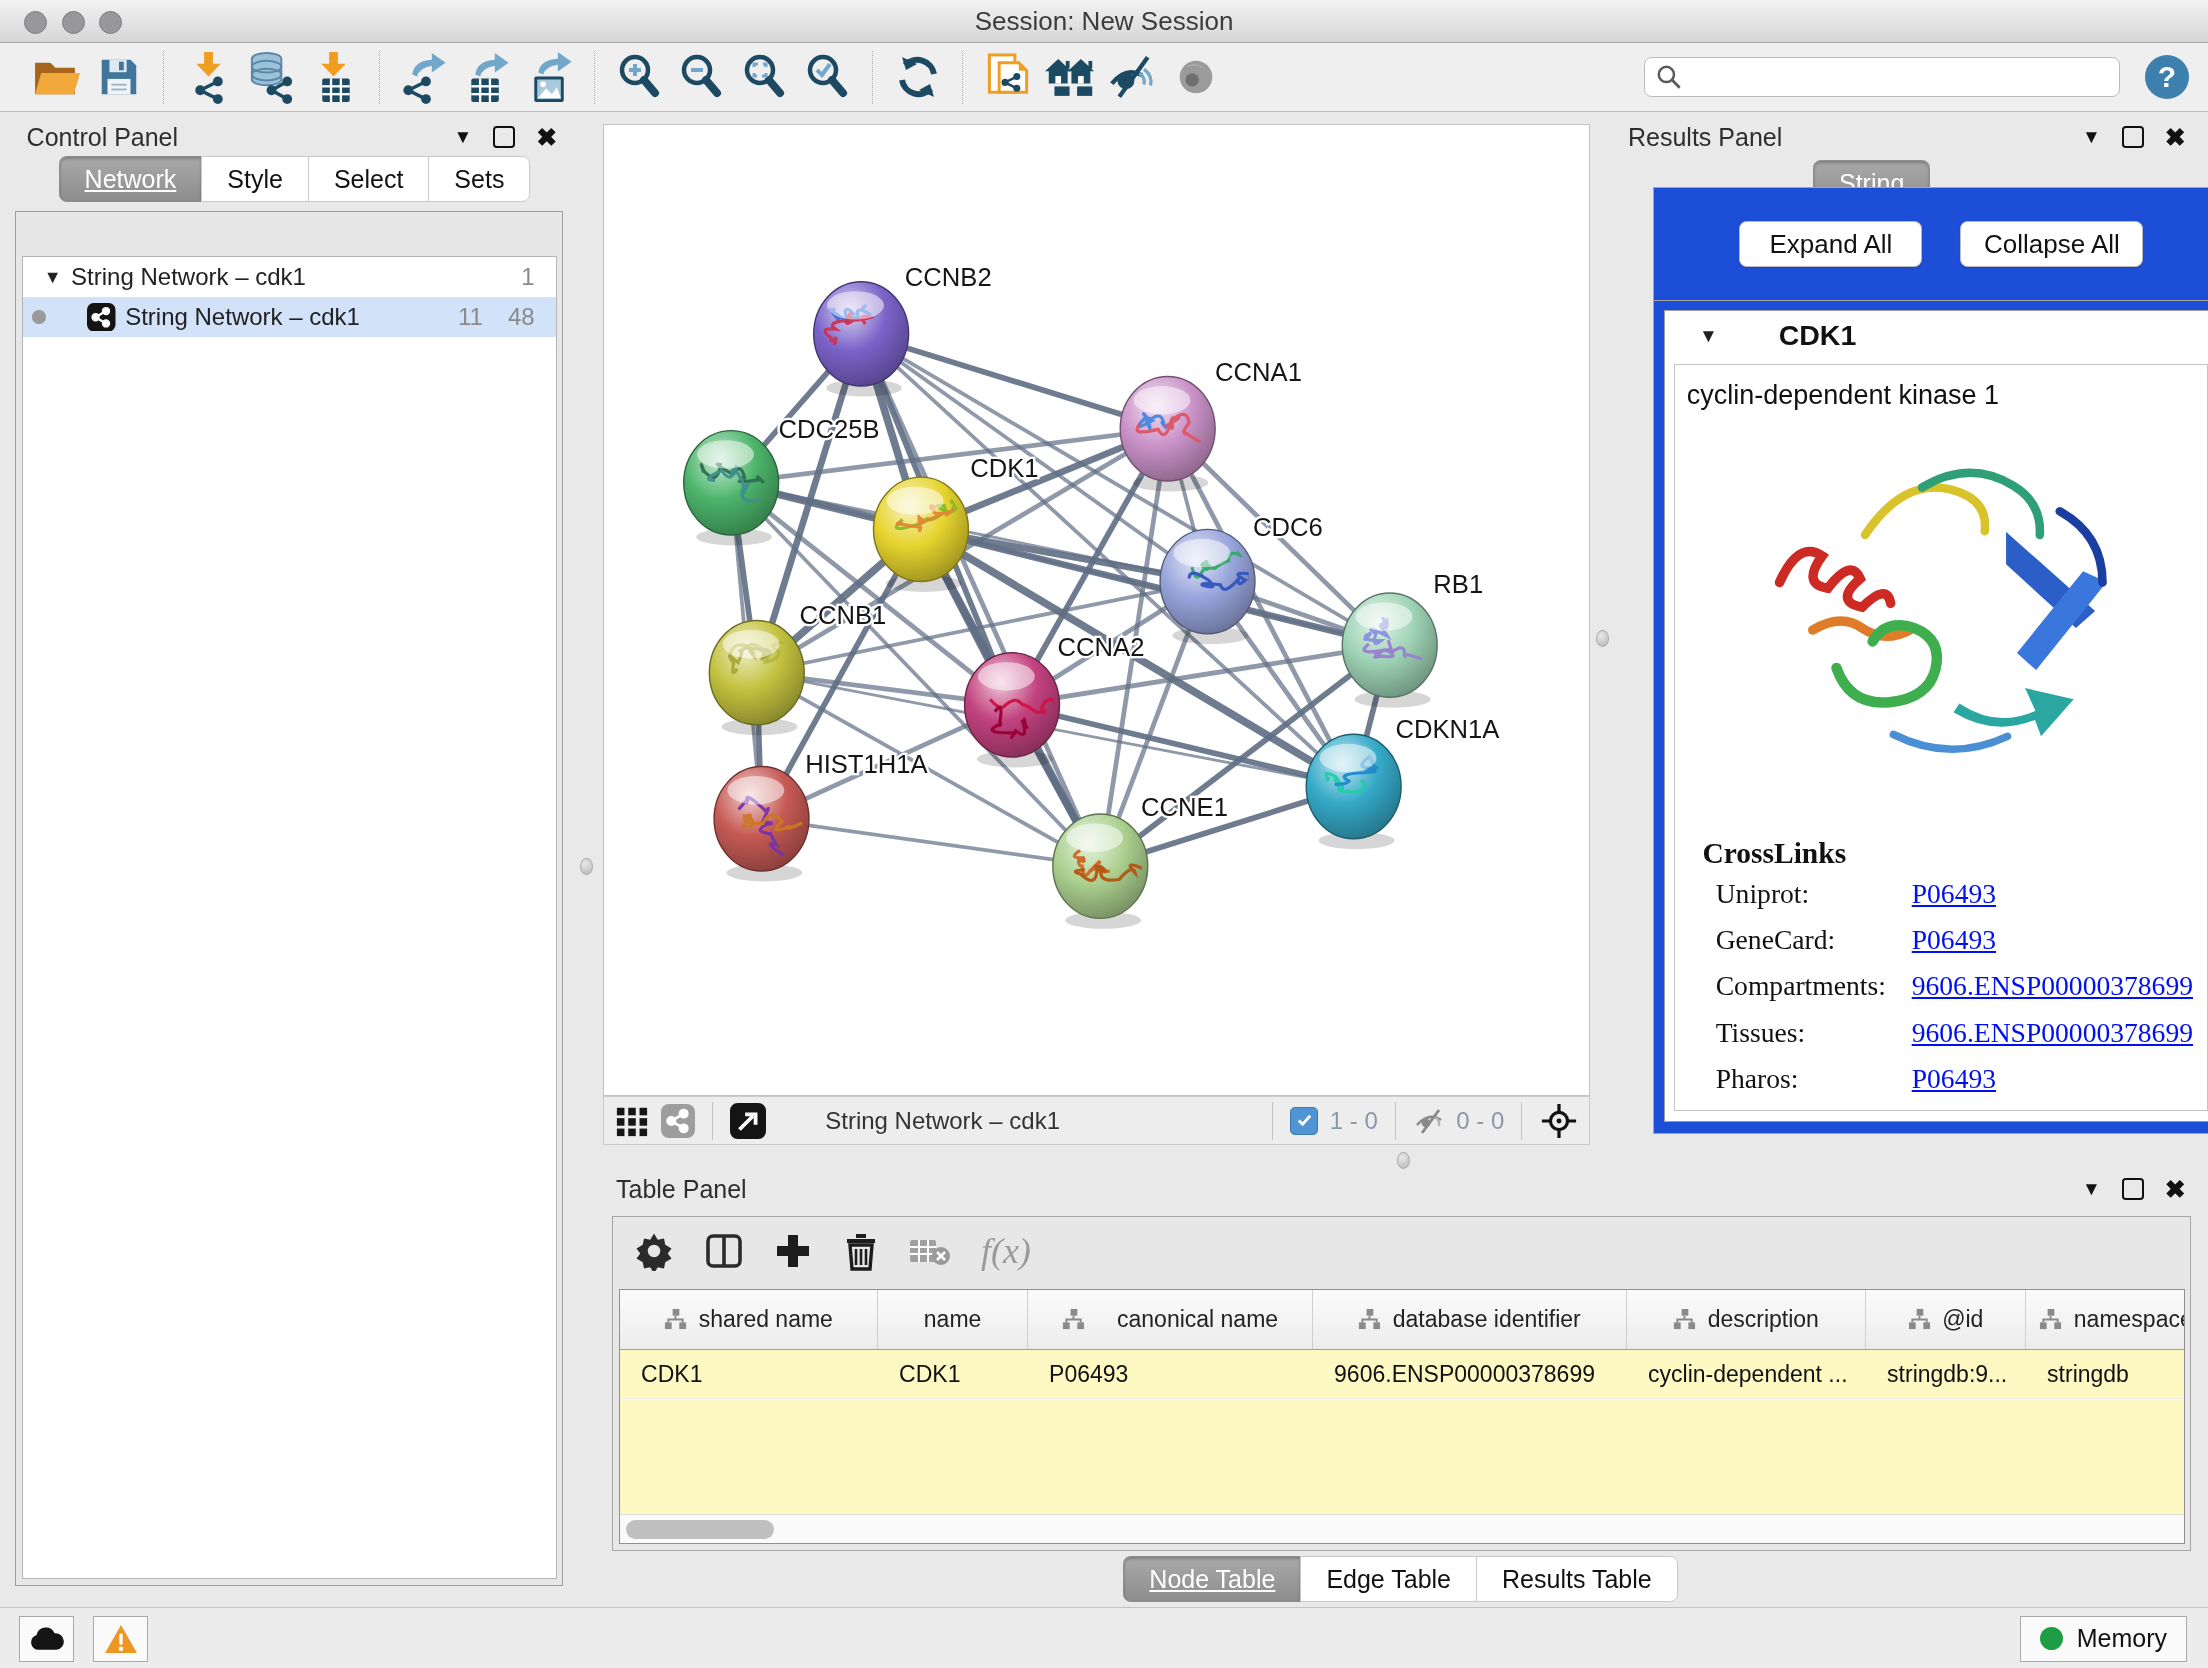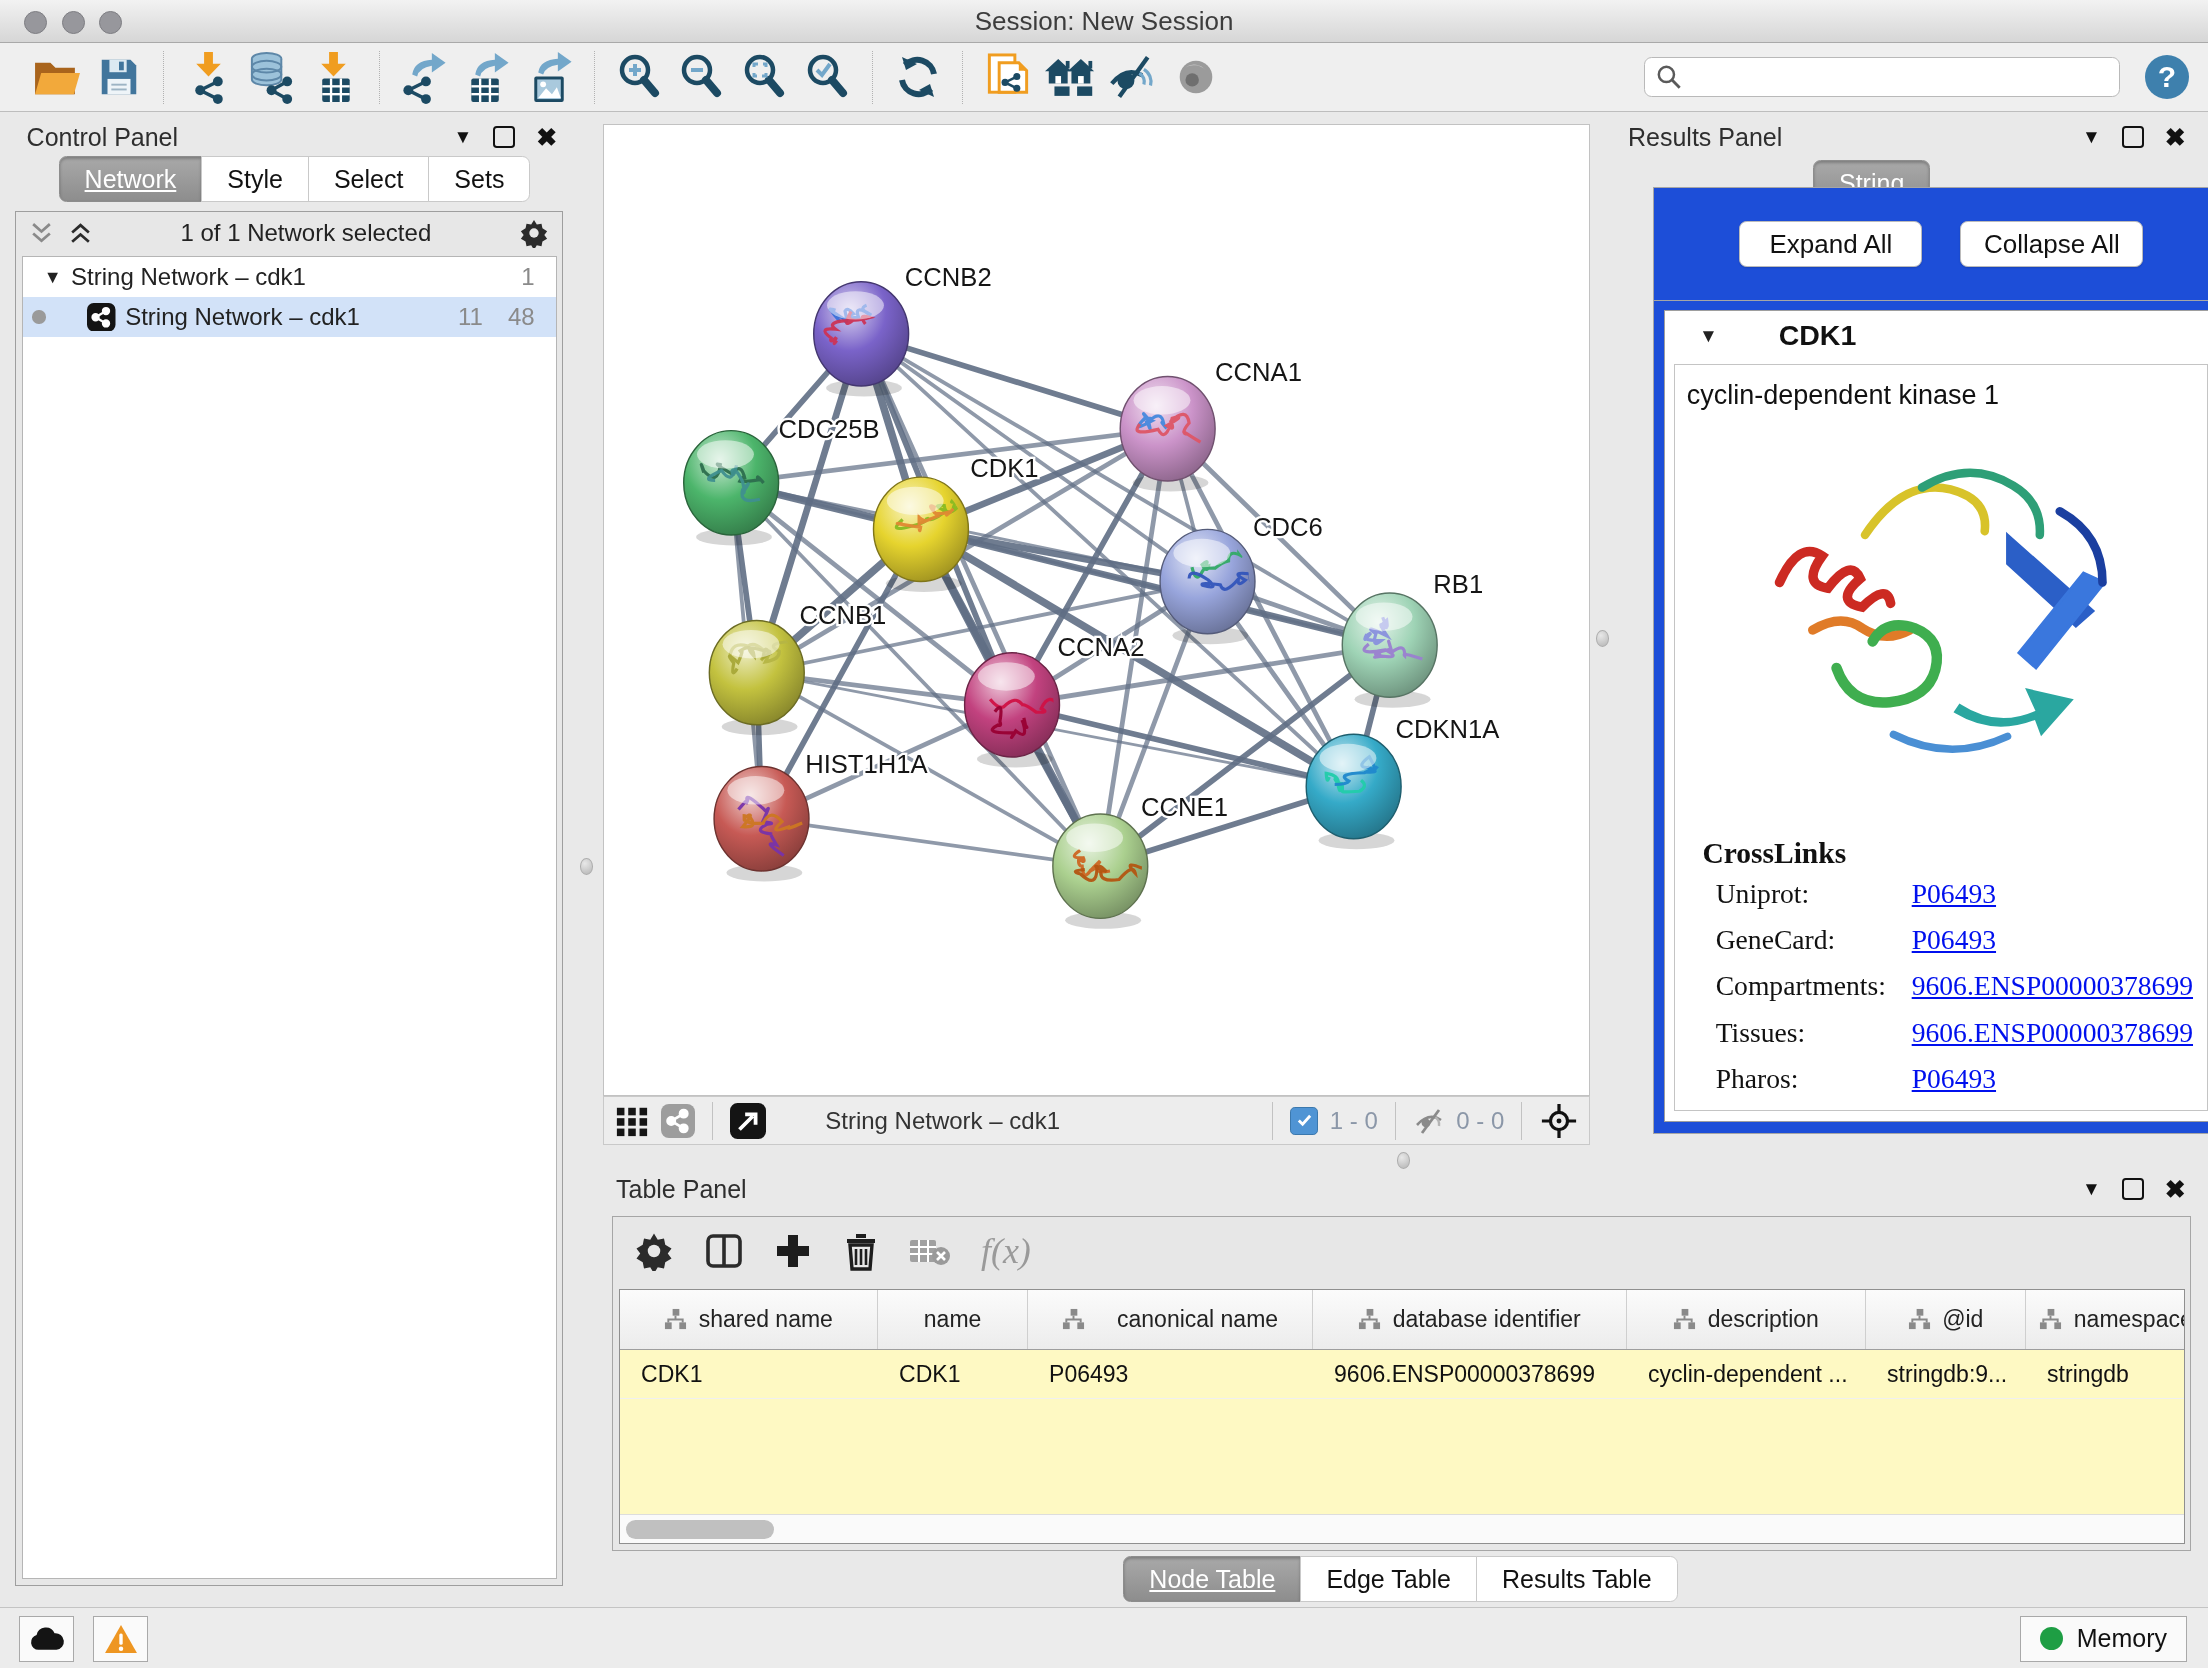--- a/index.html
+++ b/index.html
@@ -301,33 +301,20 @@
       <span class="ph-close">✖</span>
     </span>
   </div>
   <div class="cp-tabs">
     <div class="tab sel">Network</div>
     <div class="tab">Style</div>
     <div class="tab">Select</div>
     <div class="tab">Sets</div>
   </div>
   <div class="cp-box">
-    <div class="cp-status">
-      <svg width="25" height="25" viewBox="0 0 24 24" fill="none" stroke="#8a8a8a" stroke-width="2.6">
-          <path d="M4 3l8 7 8-7M4 12l8 7 8-7"></path>
-        </svg>
-      <svg width="25" height="25" viewBox="0 0 24 24" fill="none" stroke="#2b2b2b" stroke-width="2.6">
-          <path d="M4 11l8-7 8 7M4 20l8-7 8 7"></path>
-        </svg>
-      <span class="cp-status-text">1 of 1 Network selected</span>
-      <svg width="30" height="30" viewBox="0 0 32 32">
-        <path d="M16 2 l3 5 5-1 1 5 5 3-3 4 3 4-5 3-1 5-5-1-3 5-3-5-5 1-1-5-5-3 3-4-3-4 5-3 1-5 5 1z" fill="#2b2b2b"></path>
-          <circle cx="16" cy="16" r="5" fill="#e7e7e7"></circle>
-      </svg>
-    </div>
     <div class="net-list">
       <div class="net-row">
         <span style="font-size:18px;margin-left:11.4px;">▼</span>
         <span>String Network – cdk1</span>
         <span class="net-count">
             <span>1</span>
           </span>
       </div>
       <div class="net-row selected">
         <span class="dot"></span>

